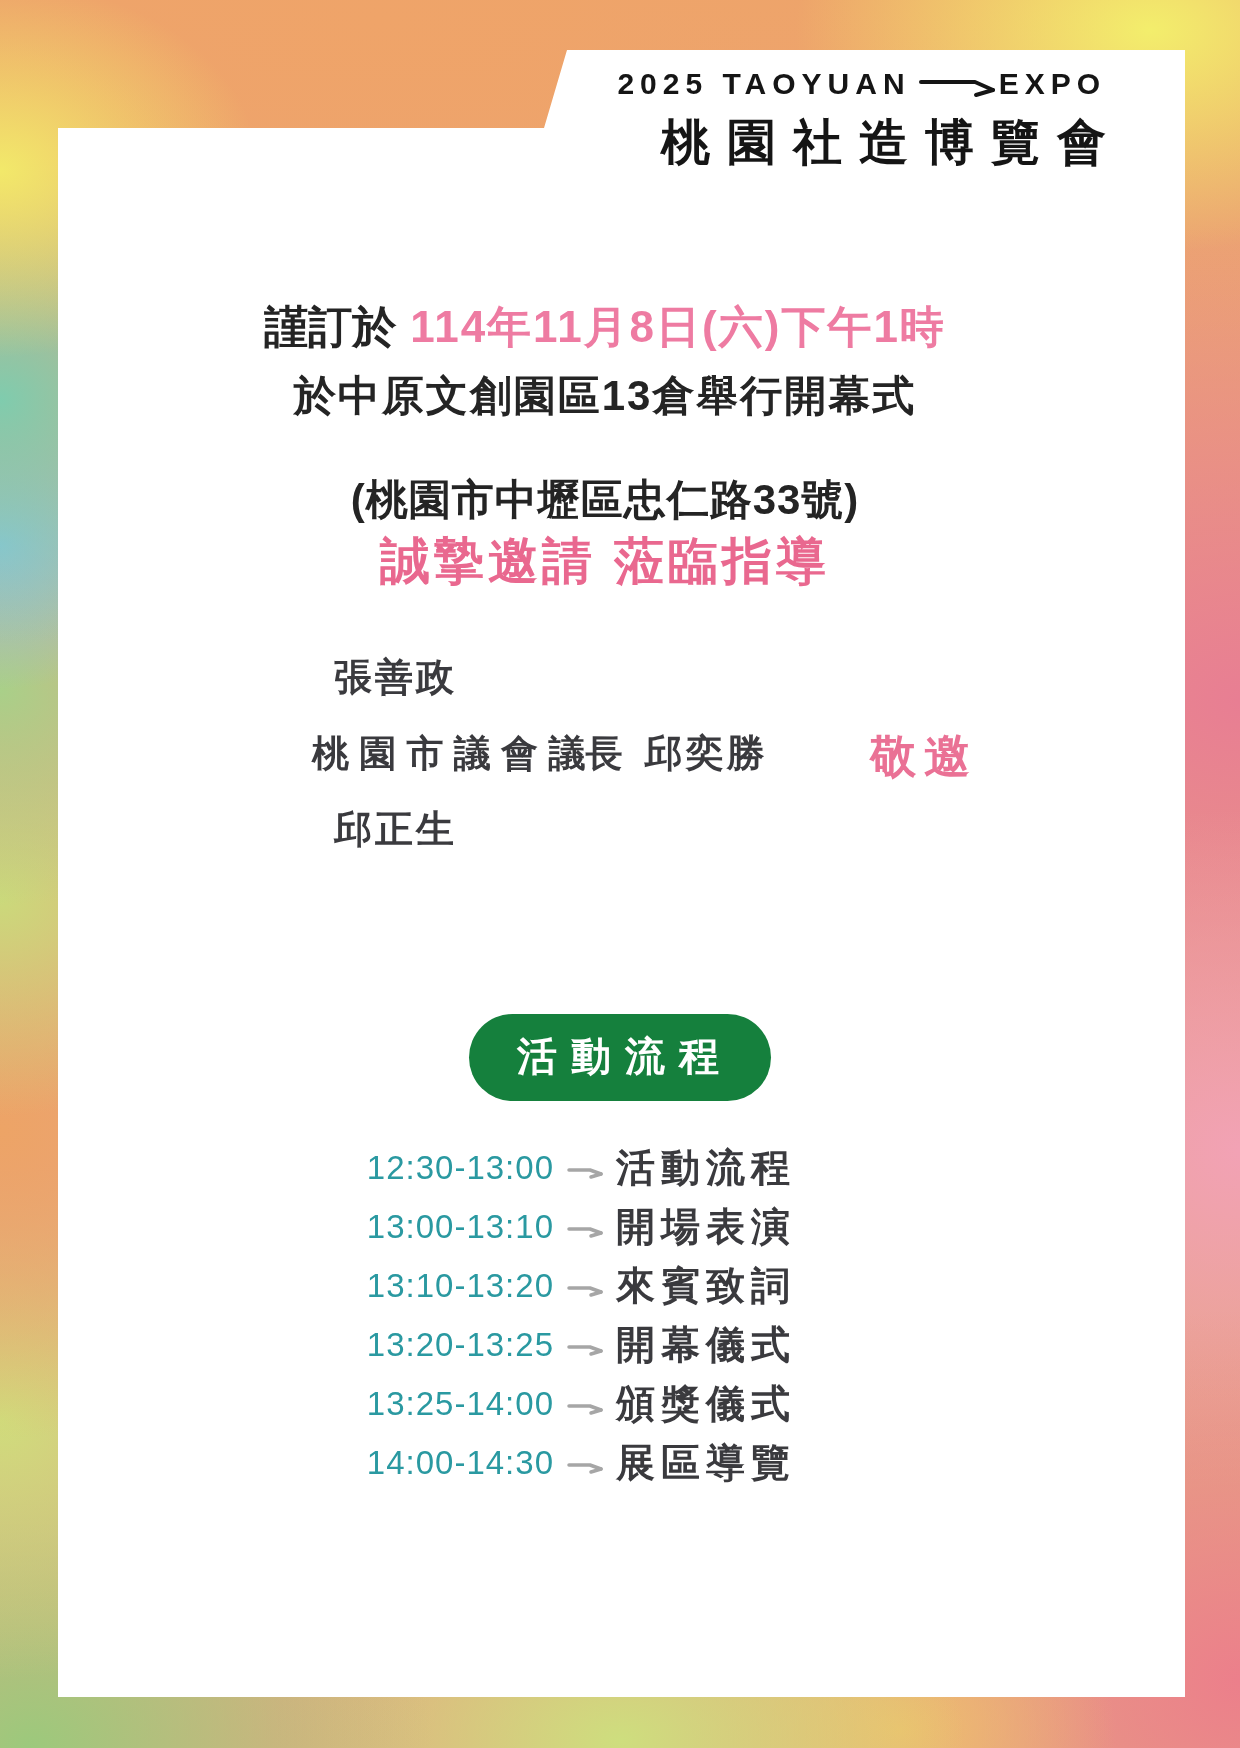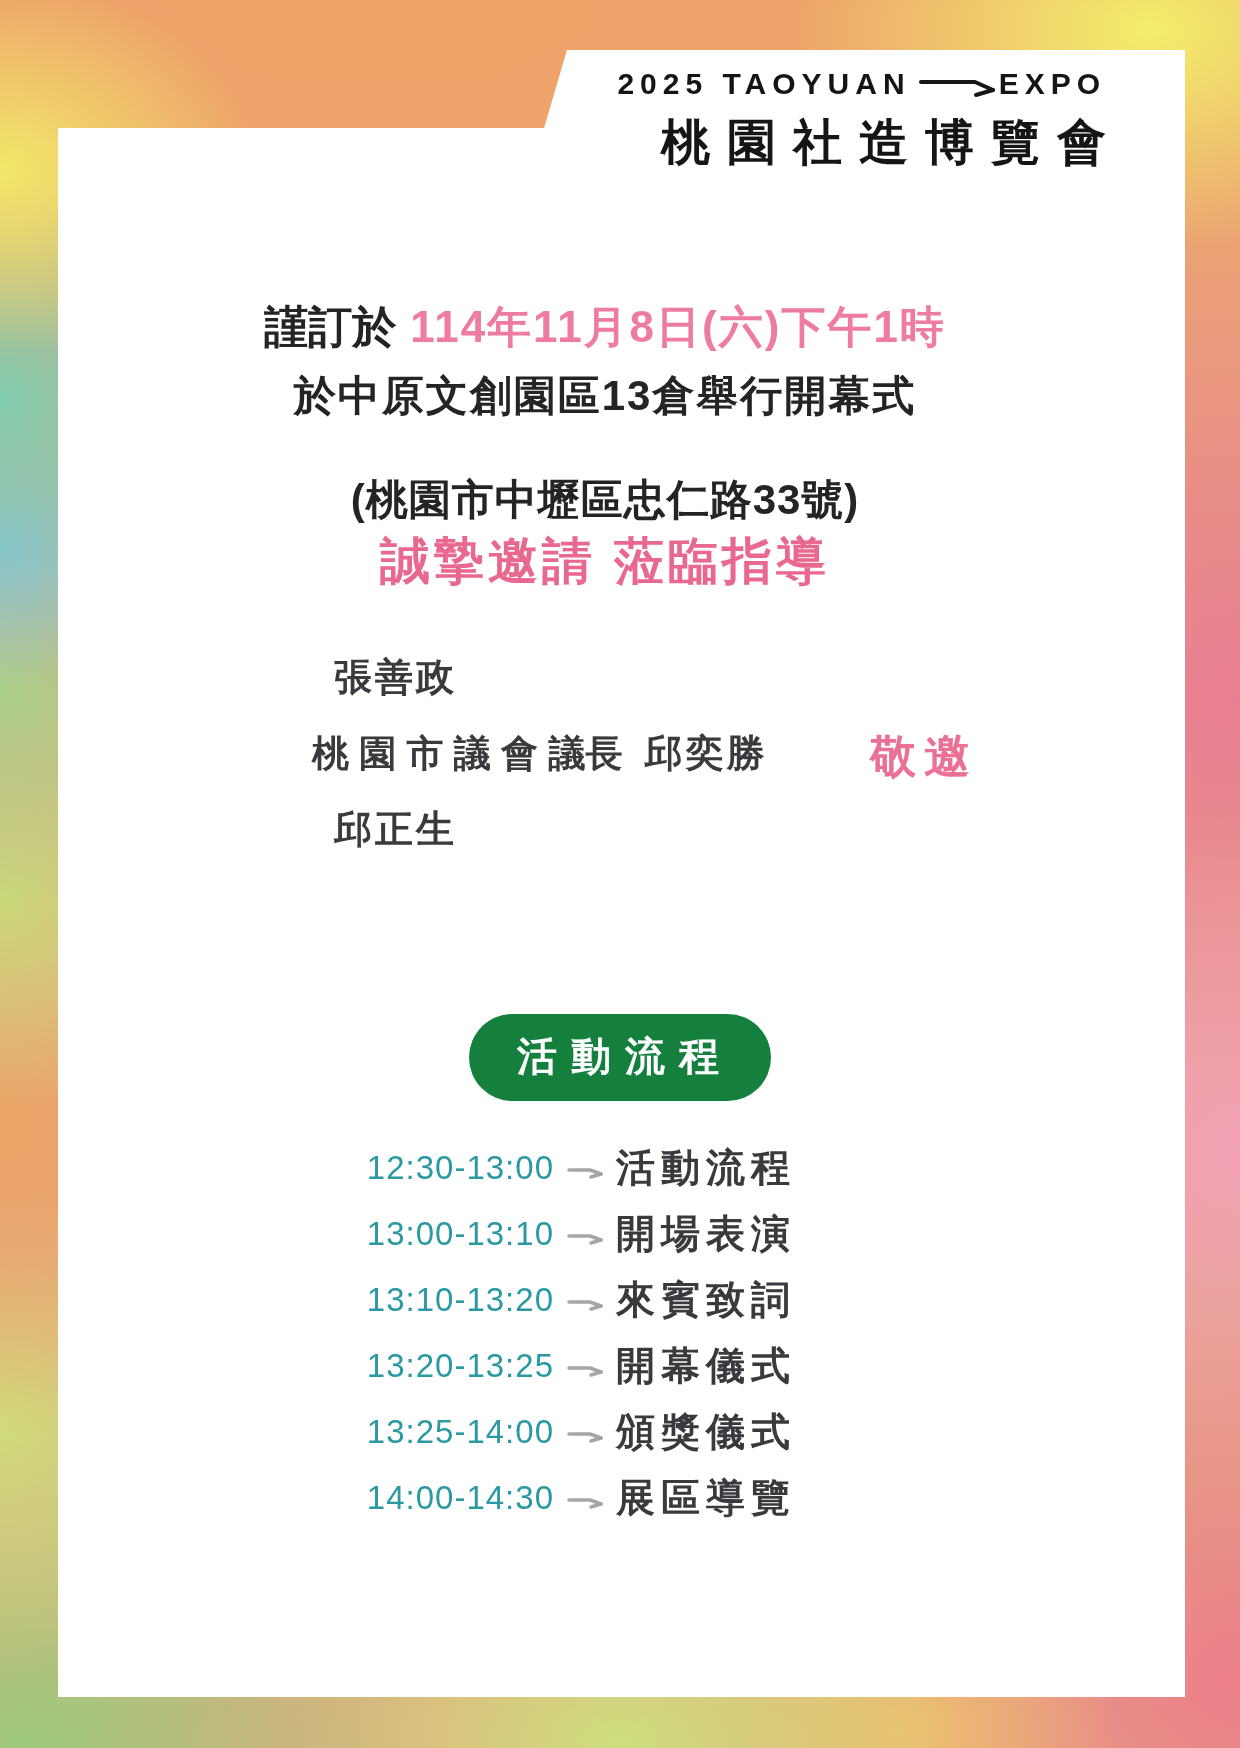--- a/index.html
+++ b/index.html
@@ -85,21 +85,21 @@
   #schedule-pill{
     position:absolute;top:1014px;left:50%;transform:translateX(-50%);
     background:#15803d;color:#ffffff;
     font-size:40px;font-weight:700;letter-spacing:14px;
     padding:15px 38px 17px 48px;border-radius:44px;white-space:nowrap;
   }
 
   
   #schedule-list{
     position:absolute;top:1148px;left:0;width:1240px;
-    display:flex;flex-direction:column;gap:26px;
+    display:flex;flex-direction:column;gap:19px;
   }
   .sched-row{
     display:flex;align-items:center;justify-content:center;height:40px;
   }
   .sched-time{
     width:230px;text-align:right;
     font-size:33px;color:#2a99a1;letter-spacing:1px;
   }
   .sched-arrow{width:40px;margin:6px 10px 0 12px;flex:0 0 auto;}
   .sched-activity{

